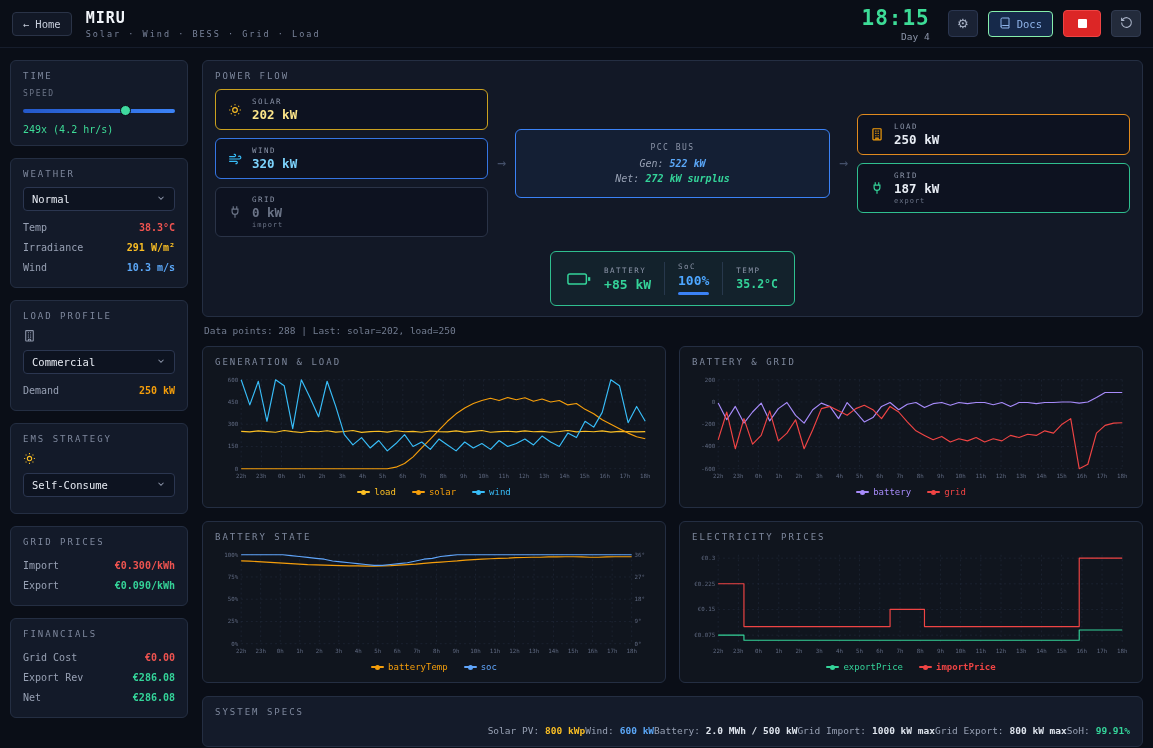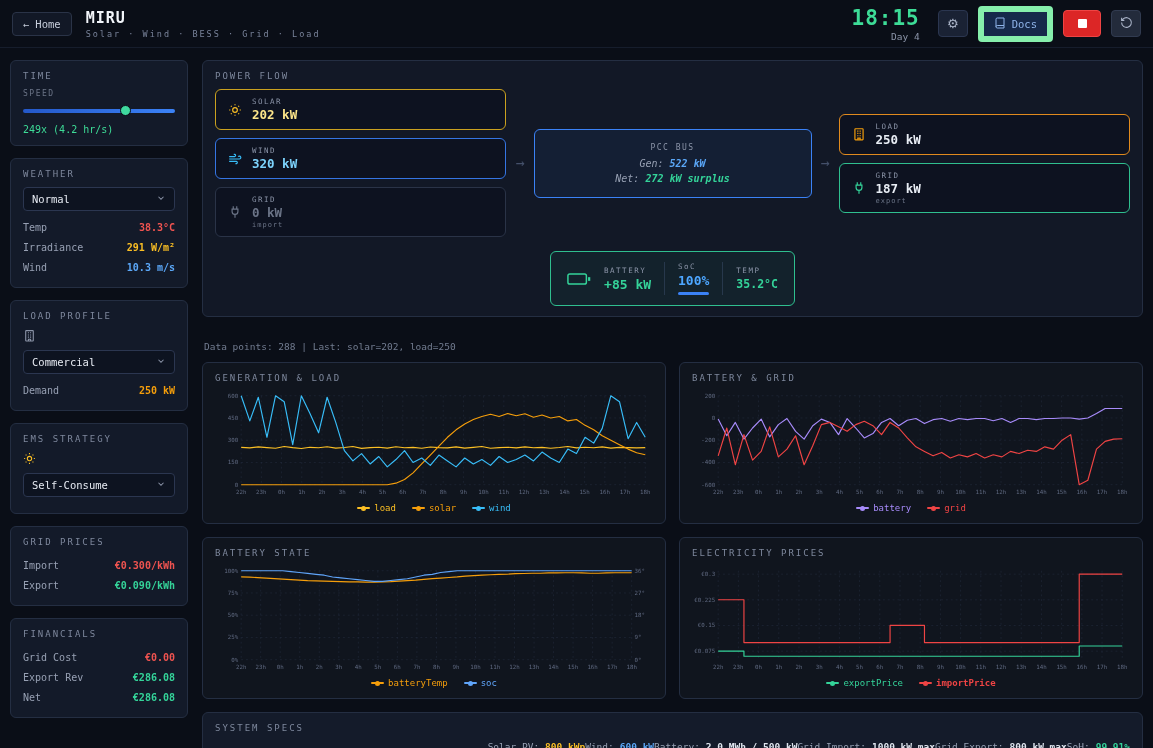--- a/index.html
+++ b/index.html
@@ -9,21 +9,21 @@
   .btn { display:inline-flex; align-items:center; gap:6px; background:#121826; border:1px solid #2a3347; color:#c7cedb; border-radius:4px; padding:5px 10px; font-size:10.5px; cursor:pointer; font-family:inherit; }
   .brand { display:flex; flex-direction:column; gap:2px; }
   .brand-title { font-size:15px; font-weight:bold; letter-spacing:1px; color:#f2f5fa; }
   .brand-sub { font-size:8.5px; letter-spacing:2px; color:#79839a; }
   .topbar-right { margin-left:auto; display:flex; align-items:center; gap:10px; }
   .clock-block { display:flex; flex-direction:column; align-items:flex-end; margin-right:8px; }
   .clock { font-size:21px; font-weight:bold; color:#3ddc97; letter-spacing:1px; }
   .day { font-size:9.5px; color:#8b94a8; margin-top:1px; }
   .icon-btn { width:30px; height:27px; display:inline-flex; align-items:center; justify-content:center; background:#1a2234; border:1px solid #2b3650; border-radius:4px; color:#aab4c8; cursor:pointer; }
   .icon-btn.plain { background:#232b3b; border-color:#313b50; }
-  .docs-btn { background:#16294a; border:6px solid #86efac; color:#8fb4ea; }
+  .docs-btn { background:#16294a; border:1px solid #86efac; color:#8fb4ea; }
   .stop-btn { width:38px; height:27px; background:#dc2626; border:1px solid #ef4444; border-radius:4px; display:inline-flex; align-items:center; justify-content:center; cursor:pointer; }
   .stop-square { width:9px; height:9px; background:#fff; border-radius:1px; }
   .glyph { font-family:"DejaVu Sans", sans-serif; font-size:13px; line-height:1; }
   
   .content { display:flex; gap:14px; padding:12px 10px; align-items:flex-start; }
   .sidebar { width:178px; flex:none; }
   .main { flex:1; min-width:0; }
   .panel { background:#131a29; border:1px solid #242e42; border-radius:6px; padding:10px 12px; }
   .sidebar .panel { margin-bottom:12px; }
   .ptitle { font-size:9px; letter-spacing:2px; color:#7e889d; margin-bottom:8px; }
@@ -36,38 +36,38 @@
   .slider { position:relative; height:14px; margin:4px 0 6px; cursor:pointer; }
   .slider .track { position:absolute; top:5px; left:0; right:0; height:4px; border-radius:2px; background:linear-gradient(90deg,#2458c9,#3b82f6); }
   .slider .thumb { position:absolute; top:1px; width:11px; height:11px; margin-left:-5px; border-radius:50%; background:#3fd99f; border:1px solid #0a0e17; }
   .speed-value { font-size:10px; color:#3ddc97; margin-top:2px; }
   
   .select { display:flex; justify-content:space-between; align-items:center; background:#0d1320; border:1px solid #2b3650; border-radius:4px; padding:5px 8px; font-size:10.5px; color:#e6eaf2; margin:4px 0 6px; cursor:pointer; }
   .select svg { flex:none; }
   .mini-icon { display:inline-flex; margin-bottom:4px; color:#8b94a8; }
   .mini-icon.sun { color:#fbbf24; }
   
-  .flow-panel { background:#121826; margin-bottom:24px; }
+  .flow-panel { background:#121826; margin-bottom:8px; }
   .flow-row { display:flex; align-items:center; gap:9px; margin-top:2px; }
   .flow-col { display:flex; flex-direction:column; gap:8px; flex:1; }
   .fbox { display:flex; align-items:center; gap:10px; padding:7px 12px; border:1.5px solid #2a3347; border-radius:6px; background:#0d1220; }
   .fcol { display:flex; flex-direction:column; gap:1px; }
   .flabel { font-size:7.5px; letter-spacing:1.5px; color:#8b94a8; }
   .fvalue { font-size:12.5px; font-weight:bold; }
   .fsub { font-size:7px; letter-spacing:1px; color:#6b7487; }
   .fbox.solar { border-color:#caa11f; }
   .fbox.wind  { border-color:#3575e3; }
   .fbox.gridin { border-color:#2a3347; }
   .fbox.load  { border-color:#e08a1e; }
   .fbox.gridout { border-color:#2fbf8f; }
   .v-solar { color:#fde68a; } .v-wind { color:#7dd3fc; } .v-dim { color:#6b7487; }
   .v-white { color:#e8edf4; } .v-green { color:#34d399; } .v-blue { color:#5ba7f7; }
   .ficon { display:inline-flex; }
   .flow-arrow { color:#44506a; font-size:15px; flex:none; }
-  .pcc { width:278px; flex:none; text-align:center; border:1.5px solid #3b82f6; background:rgba(59,130,246,.07); border-radius:6px; padding:13px 10px; }
+  .pcc { width:315px; flex:none; text-align:center; border:1.5px solid #3b82f6; background:rgba(59,130,246,.07); border-radius:6px; padding:13px 10px; }
   .pcc-title { font-size:8px; letter-spacing:1.5px; color:#8b94a8; margin-bottom:6px; }
   .pcc-line { font-size:10px; margin-top:4px; color:#97a0b3;font-style:italic; }
   .battery-row { display:flex; justify-content:center; margin-top:14px; }
   .battery-box { display:flex; align-items:center; gap:13px; border:1.5px solid #2fbf8f; background:rgba(52,211,153,.06); border-radius:6px; padding:10px 16px; }
   .bsec { display:flex; flex-direction:column; gap:2px; }
   .bdiv { width:1px; align-self:stretch; background:#27384c; }
   .bval { font-size:13px; font-weight:bold; }
   .soc-bar { height:3px; background:#3b82f6; border-radius:2px; margin-top:2px; }
   
   .statusline { font-size:9.5px; color:#727c90; margin:6px 2px 10px; }

